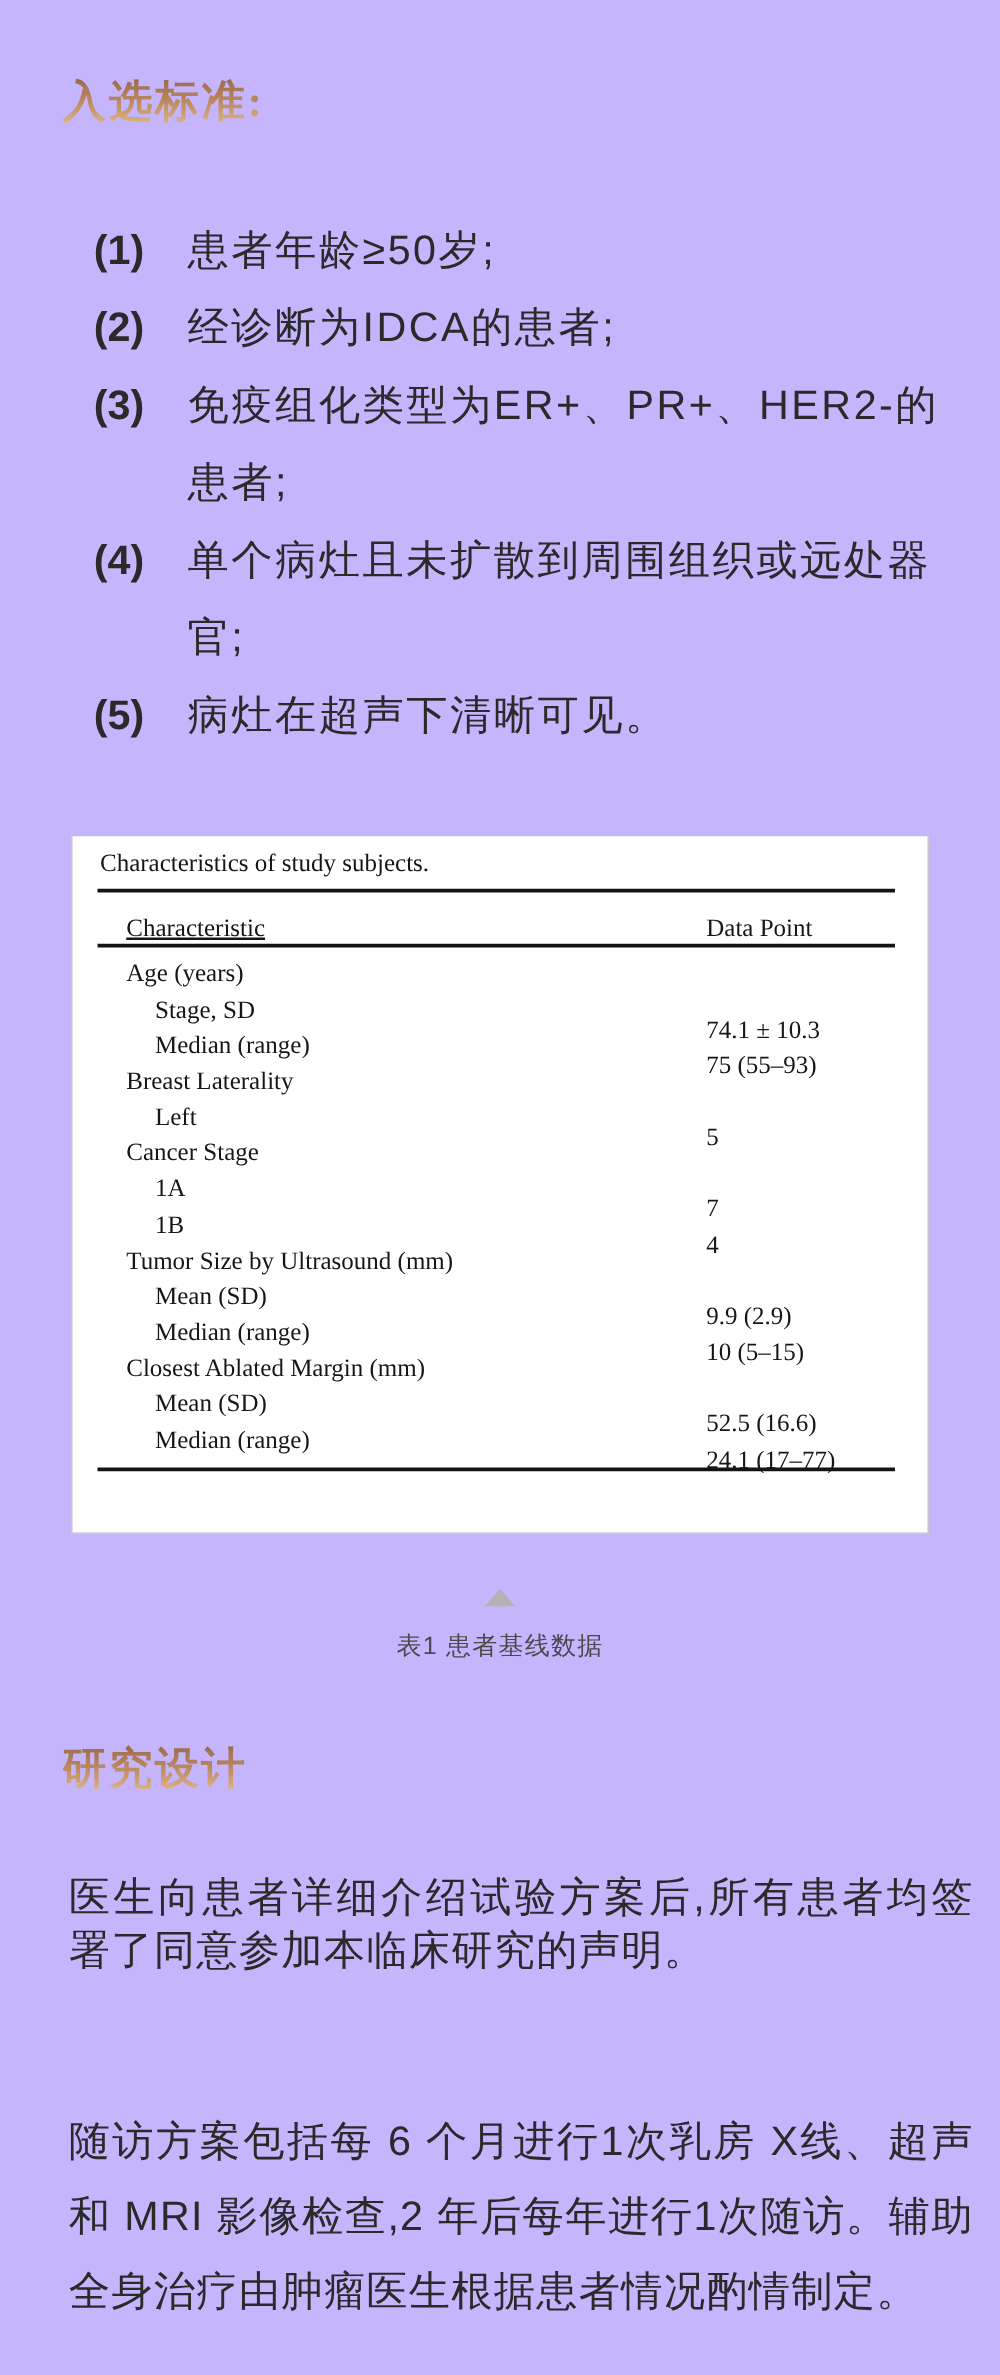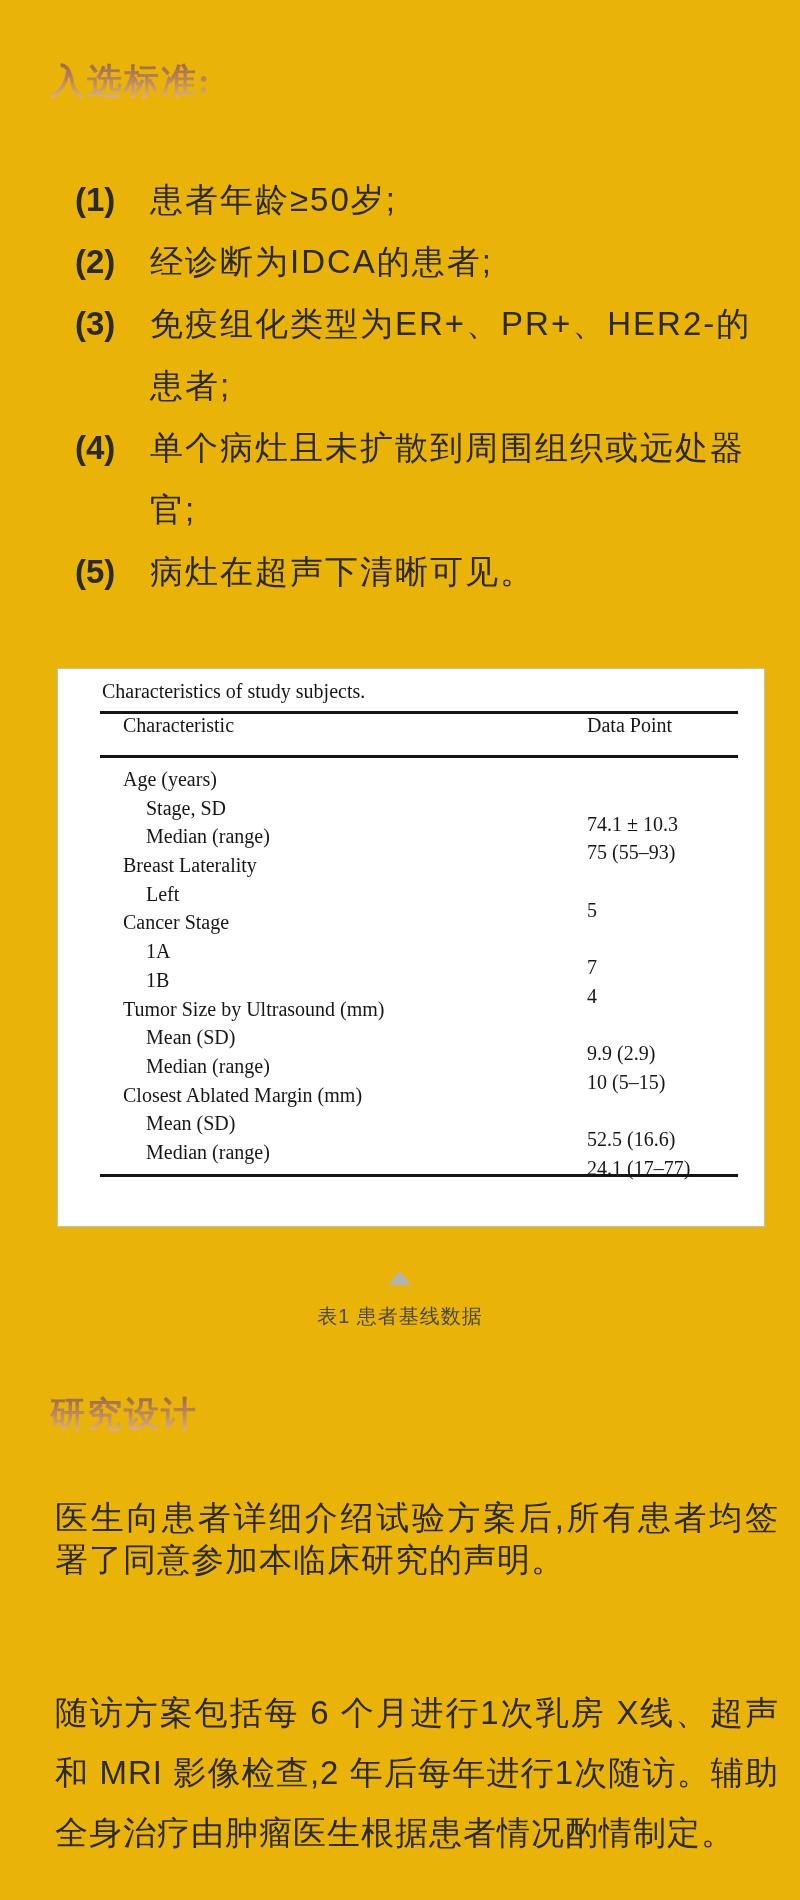--- a/index.html
+++ b/index.html
@@ -1,19 +1,19 @@
 <!DOCTYPE html>
 <html><head>
 <meta charset="utf-8">
 <style>
   html,body{margin:0;padding:0;background:#ffffff;}
   #page{
     position:relative;
     width:800px;height:1900px;
-    background:#eab308;
+    background:#c4b5fd;
     overflow:hidden;
     font-family:"Liberation Sans",sans-serif;
     color:#262626;
   }
   
   .gold-heading{
     position:absolute;
     left:50px;
     font-family:"Liberation Serif","DejaVu Serif",serif;
     font-size:35px;
@@ -52,42 +52,42 @@
   
   #table-box{
     position:absolute;
     left:57px;top:668px;
     width:684px;height:557px;
     border:1px solid #bfbfbf;
     background:#ffffff;
     font-family:"Liberation Serif","DejaVu Serif",serif;
     color:#161616;
     box-sizing:content-box;
-    padding-left:22px;
   }
   .tbl-caption{
     margin:11px 26px 0 22px;
     font-size:20px;
     line-height:22px;
   }
   .tbl-rule{
     margin:0 26px 0 20px;
     height:3px;
     background:#141414;
   }
   .rule-top{margin-top:9px;}
   .tbl-head{
     position:relative;
     margin:0 26px 0 20px;
     height:41px;
     display:flex;
-    align-items:flex-start;
+    align-items:flex-end;
     padding-left:23px;
     box-sizing:border-box;
     font-size:20px;
+    text-decoration:underline;
   }
   .tbl-head .col2{
     position:absolute;
     left:487px;
   }
   .tbl-rows{
     margin:7px 26px 0 20px;
     font-size:20px;
   }
   .tbl-row{

